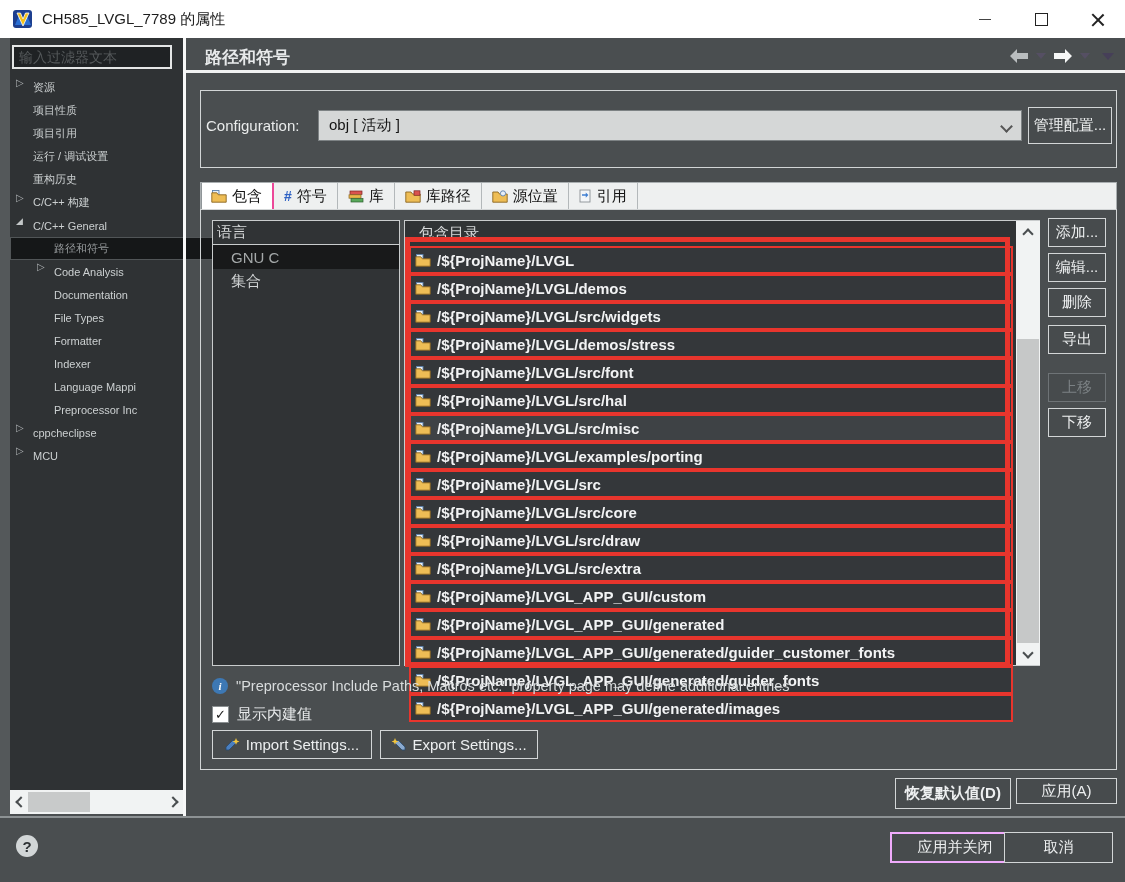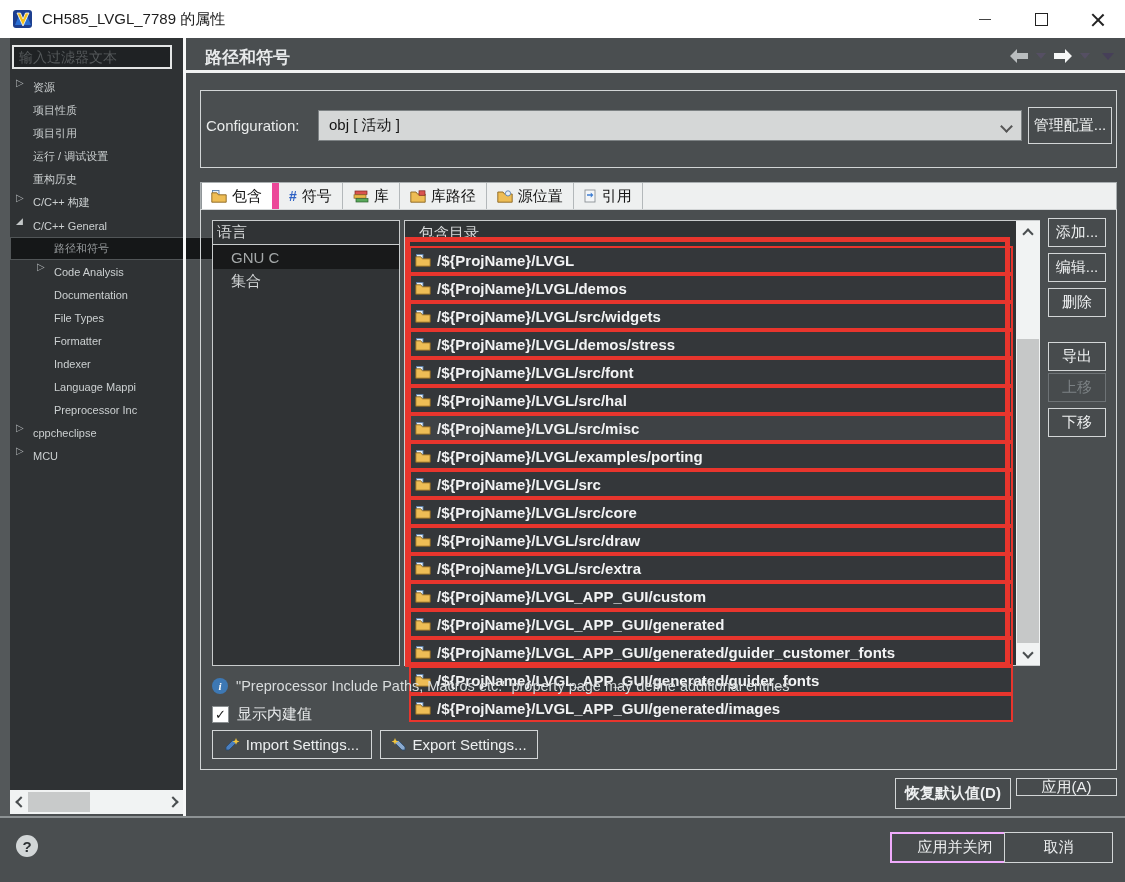--- a/index.html
+++ b/index.html
@@ -59,21 +59,21 @@
   .config-label{left:206px;top:117px;font-size:15px;color:#e9ebeb;}
   .config-combo{left:318px;top:110px;width:704px;height:31px;background:#d5d7d7;border:1px solid #7d8284;display:flex;align-items:center;color:#141414;font-size:15px;padding:11px 10px;}
   .combo-chev{position:absolute;right:10px;top:11px;width:7px;height:7px;border-right:2px solid #555;border-bottom:2px solid #555;transform:rotate(45deg);}
   .btn{display:flex;align-items:center;justify-content:center;background:#474b4d;border:1px solid #d3d6d7;color:#edeff0;font-size:15px;gap:6px;white-space:nowrap;}
   .btn.disabled{border-color:#6e7376;color:#7b8184;}
   .manage-btn{left:1028px;top:107px;width:84px;height:37px;}
 
   
   .tabstrip{left:200px;top:182px;width:917px;height:27px;background:#eef0f0;border:1px solid #a9aeb0;border-bottom:none;display:flex;align-items:stretch;}
   .tab{display:flex;align-items:center;gap:5px;padding:0 10px;font-size:15px;color:#141414;border-right:1px solid #b3b8ba;}
-  .tab.active{background:#ffffff;border-right:7px solid #ec4899;box-shadow:inset 1px 0 0 #8f9598;}
+  .tab.active{background:#ffffff;border-right:2px solid #ec4899;box-shadow:inset 1px 0 0 #8f9598;}
   .tab .hash{color:#2f62c4;font-weight:bold;font-size:14px;}
 
   
   .tabcontent{left:200px;top:209px;width:917px;height:561px;border:1px solid #d2d5d6;}
 
   .lang-pane{left:212px;top:220px;width:188px;height:446px;background:#303335;border:1px solid #c9cccd;}
   .pane-header{height:23px;border-bottom:1px solid #c9cccd;display:flex;align-items:center;padding-left:4px;font-size:15px;color:#d8dadb;}
   .lang-row{height:24px;display:flex;align-items:center;padding-left:18px;font-size:15px;color:#d3d6d7;}
   .lang-row.selected{background:#18191a;color:#a5a9aa;}
 
@@ -92,21 +92,21 @@
 
   
   .info-row{left:212px;top:678px;display:flex;align-items:center;gap:8px;color:#d9dcdd;font-size:14.5px;}
   .info-icon{width:16px;height:16px;border-radius:50%;background:#3d78b4;color:#fff;font-size:11px;font-weight:bold;display:flex;align-items:center;justify-content:center;font-family:"Liberation Serif",serif;font-style:italic;}
   .check-row{left:212px;top:705px;display:flex;align-items:center;gap:8px;font-size:15px;color:#e8eaeb;}
   .checkbox{width:15px;height:15px;background:#ffffff;border:1px solid #8a8f91;display:flex;align-items:center;justify-content:center;color:#1b1b1b;font-size:13px;font-weight:bold;}
   .import-btn{left:212px;top:730px;width:160px;height:29px;}
   .export-btn{left:380px;top:730px;width:158px;height:29px;}
 
   .restore-btn{left:895px;top:778px;width:116px;height:31px;font-weight:bold;}
-  .apply-btn{left:1016px;top:778px;width:101px;height:18px;}
+  .apply-btn{left:1016px;top:778px;width:101px;height:26px;}
 
   
   .help-icon{left:16px;top:835px;width:22px;height:22px;border-radius:50%;background:#d2d6d7;color:#2d3134;font-weight:bold;font-size:15px;display:flex;align-items:center;justify-content:center;}
   .apply-close-btn{left:890px;top:832px;width:130px;height:31px;border:2px solid #f0abfc;}
   .cancel-btn{left:1004px;top:832px;width:109px;height:31px;}
 
   svg{display:block;}
 </style>
 </head>
 <body>
@@ -469,21 +469,21 @@
         </div>
       </div>
   </div>
 
   <div class="abs red-outline"></div>
 
   <div class="side-actions">
     <div class="abs btn" style="top:218px;">添加...</div>
     <div class="abs btn" style="top:253px;">编辑...</div>
     <div class="abs btn" style="top:288px;">删除</div>
-    <div class="abs btn" style="top:342px;">导出</div>
+    <div class="abs btn" style="top:325px;">导出</div>
     <div class="abs btn disabled" style="top:373px;">上移</div>
     <div class="abs btn" style="top:408px;">下移</div>
   </div>
 
   <div class="abs info-row">
     <span class="info-icon">i</span>
     <span>"Preprocessor Include Paths, Macros etc." property page may define additional entries</span>
   </div>
   <div class="abs check-row">
     <span class="checkbox">✓</span>

